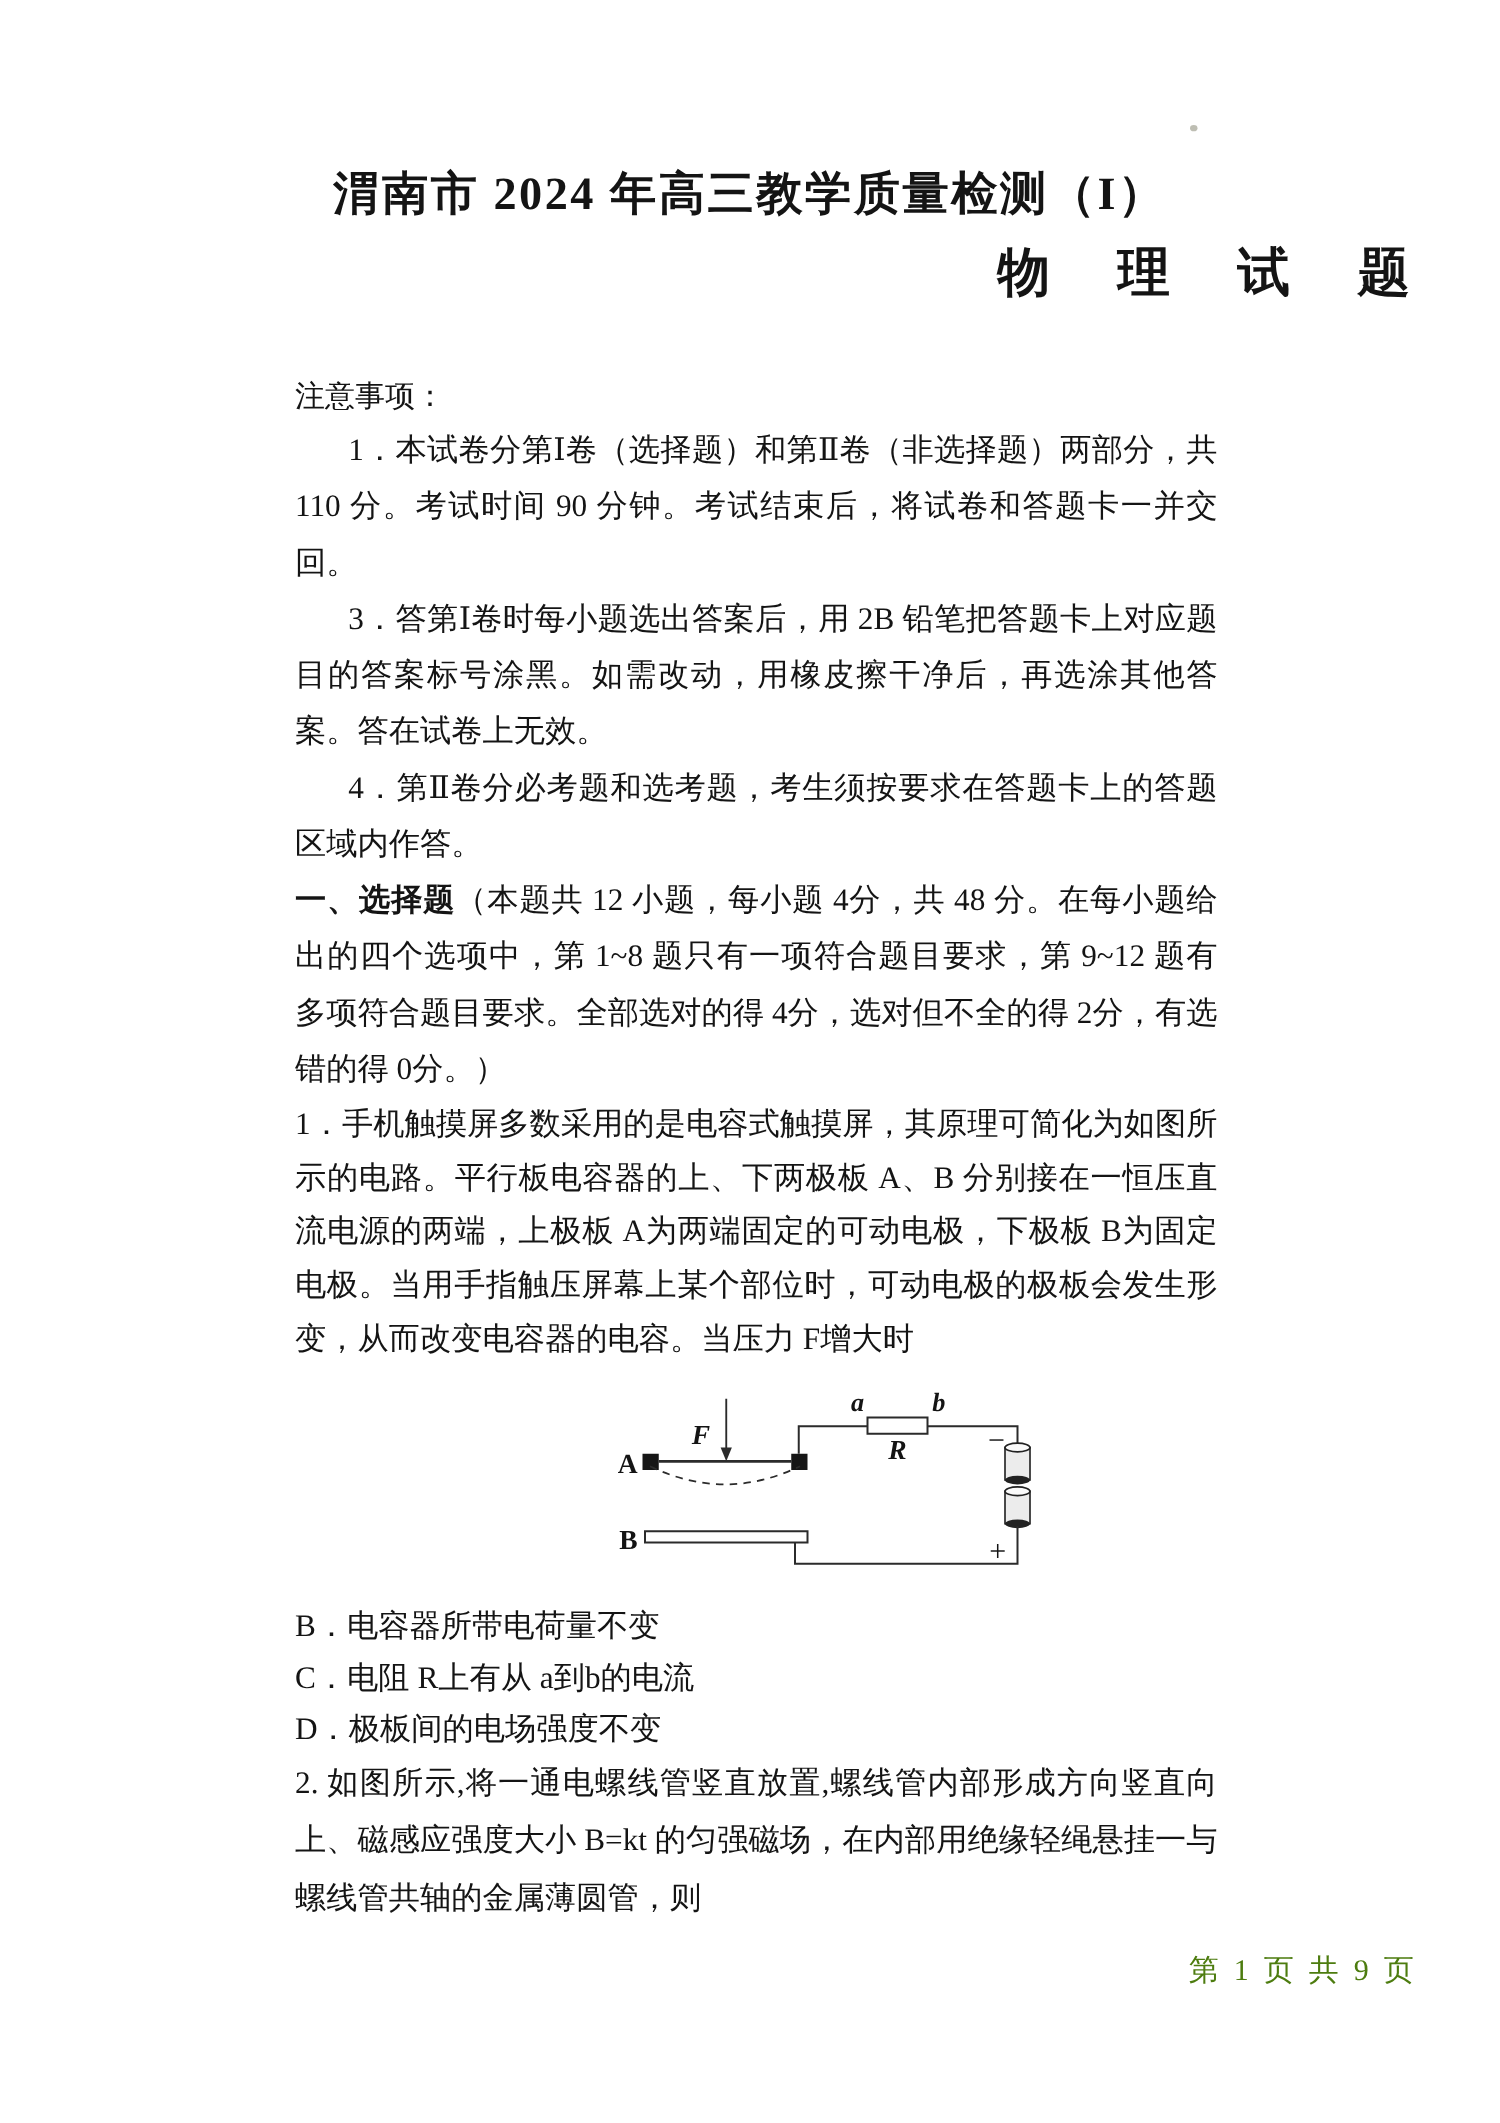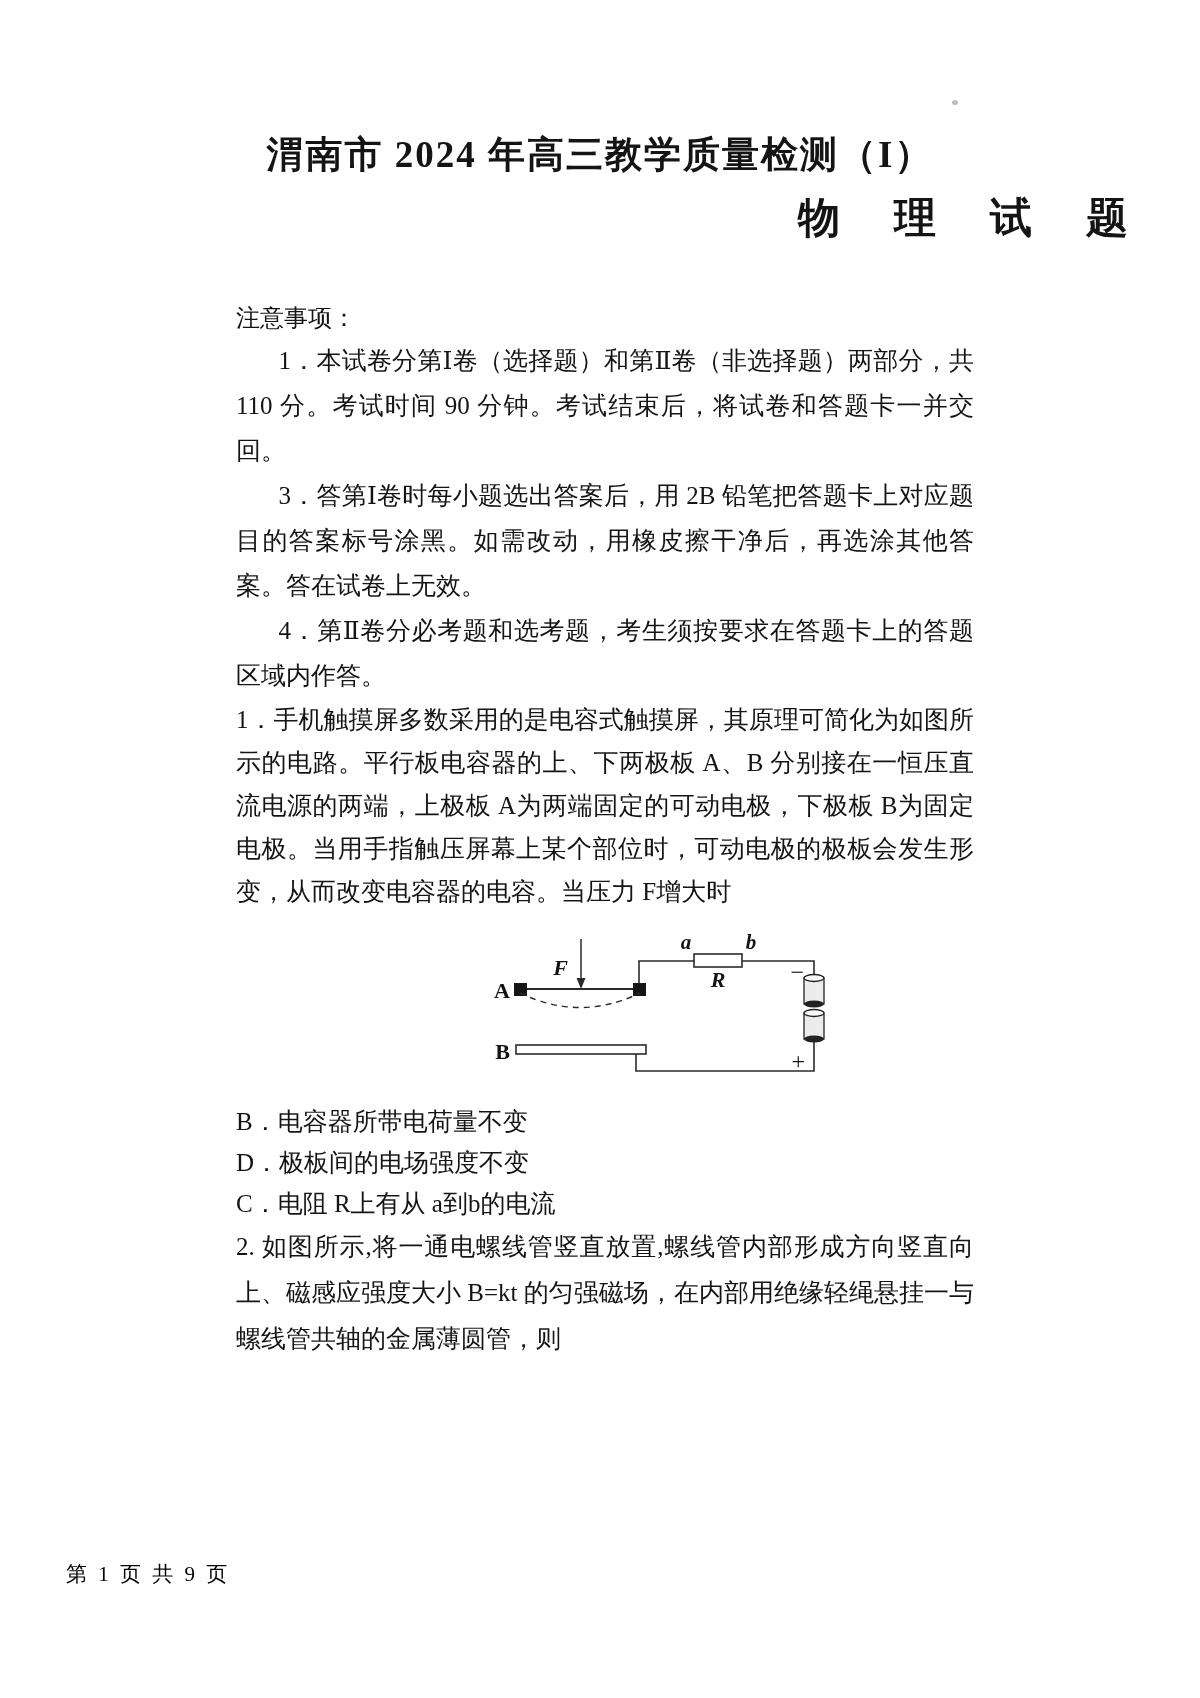--- a/index.html
+++ b/index.html
@@ -53,24 +53,24 @@
     width: 372px;
     height: 160px;
   }
   .options { margin-top: 12px; line-height: 41px; }
   .option { margin: 0; }
   .q2 { margin-top: 38px; line-height: 46px; }
   .footer {
     position: absolute;
     left: 0; right: 0;
     top: 1560px;
-    text-align: left;
-    font-size: 21px;
+    text-align: right;
+    font-size: 24px;
     letter-spacing: 3px;
-    color: #000000;
+    color: #4d7c0f;
   }
   .artifact-dot {
     position: absolute;
     left: 886px; top: 100px;
     width: 6px; height: 5px;
     background: #b7b7ab;
     border-radius: 50%;
     opacity: .9;
   }
   svg text {
@@ -92,20 +92,21 @@
   <h2 class="subtitle">物　理　试　题</h2>
 
   <div class="content">
 
     <div class="notice-heading">注意事项：</div>
 
     <p class="para indent">1．本试卷分第Ⅰ卷（选择题）和第Ⅱ卷（非选择题）两部分，共 110 分。考试时间 90 分钟。考试结束后，将试卷和答题卡一并交回。</p>
     <p class="para indent">3．答第Ⅰ卷时每小题选出答案后，用 2B 铅笔把答题卡上对应题目的答案标号涂黑。如需改动，用橡皮擦干净后，再选涂其他答案。答在试卷上无效。</p>
     <p class="para indent">4．第Ⅱ卷分必考题和选考题，考生须按要求在答题卡上的答题区域内作答。</p>
 
+    <p class="para"><span class="section-heading">一、选择题</span><span>（本题共 12 小题，每小题 4分，共 48 分。在每小题给出的四个选项中，第 1~8 题只有一项符合题目要求，第 9~12 题有多项符合题目要求。全部选对的得 4分，选对但不全的得 2分，有选错的得 0分。）</span></p>
 
     <p class="para q1">1．手机触摸屏多数采用的是电容式触摸屏，其原理可简化为如图所示的电路。平行板电容器的上、下两极板 A、B 分别接在一恒压直流电源的两端，上极板 A为两端固定的可动电极，下极板 B为固定电极。当用手指触压屏幕上某个部位时，可动电极的极板会发生形变，从而改变电容器的电容。当压力 F增大时</p>
 
     <div class="figure-wrap">
       <svg width="372" height="160" viewBox="0 0 372 160">
 
         <line x1="117" y1="10" x2="117" y2="51" stroke="#2b2b2b" stroke-width="1.5"></line>
         <polygon points="112.5,49 121.5,49 117,60" fill="#2b2b2b"></polygon>
         <text x="104" y="46" text-anchor="end" class="svg-var">F</text>
 
@@ -136,22 +137,22 @@
         <text x="341" y="140" text-anchor="end" class="svg-sign">+</text>
 
         <text x="46" y="130" text-anchor="end" class="svg-plate">B</text>
         <rect x="52" y="116" width="130" height="9" fill="#ffffff" stroke="#2b2b2b" stroke-width="1.6"></rect>
         <polyline points="172,125 172,142 350,142 350,112" fill="none" stroke="#2b2b2b" stroke-width="1.6"></polyline>
       </svg>
     </div>
 
     <div class="options">
       <p class="option">B．电容器所带电荷量不变</p>
+      <p class="option">C．电阻 R上有从 a到b的电流</p>
       <p class="option">D．极板间的电场强度不变</p>
-      <p class="option">C．电阻 R上有从 a到b的电流</p>
     </div>
 
     <p class="para q2">2. 如图所示,将一通电螺线管竖直放置,螺线管内部形成方向竖直向上、磁感应强度大小 B=kt 的匀强磁场，在内部用绝缘轻绳悬挂一与螺线管共轴的金属薄圆管，则</p>
 
   </div>
 
   <div class="footer">第 1 页 共 9 页</div>
 
 </div>
 

